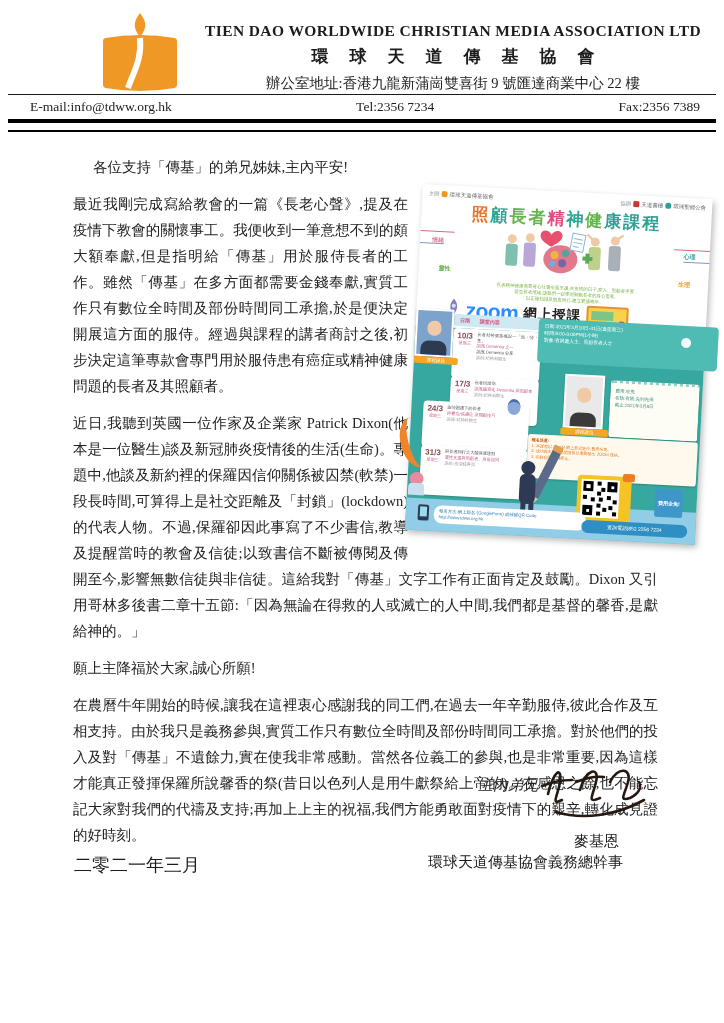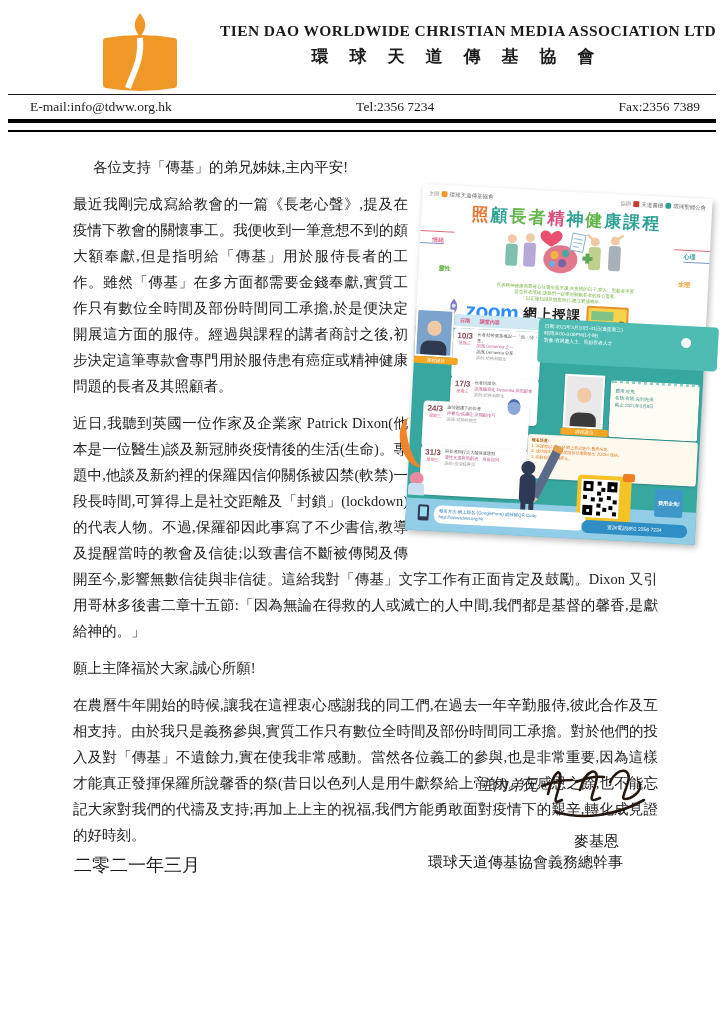--- a/index.html
+++ b/index.html
@@ -2,21 +2,21 @@
 <html><head>
 <meta charset="utf-8">
 <style>
   html,body{margin:0;padding:0;background:#9a9a9a;}
   #page{position:relative;width:724px;height:1023px;background:#ffffff;overflow:hidden;
         font-family:"Liberation Serif","DejaVu Serif",serif;color:#1c1c1c;}
 
   
   #logo{position:absolute;left:94px;top:11px;width:92px;height:82px;}
   #hdr{position:absolute;left:190px;top:22px;width:526px;text-align:center;}
-  .hdr-en{font-size:15.5px;font-weight:bold;letter-spacing:.4px;white-space:nowrap;text-align:right;}
+  .hdr-en{font-size:15.5px;font-weight:bold;letter-spacing:.4px;white-space:nowrap;}
   .hdr-zh{font-size:17px;font-weight:bold;letter-spacing:21px;margin-top:5px;white-space:nowrap;
           padding-left:21px;}
   .hdr-addr{font-size:14.5px;margin-top:6px;white-space:nowrap;}
   #rule-thin{position:absolute;left:8px;right:8px;top:94px;height:1px;background:#1a1a1a;}
   #contact{position:absolute;left:8px;right:8px;top:96px;height:22px;display:flex;
            justify-content:space-between;align-items:center;padding:0 16px 0 22px;
            font-size:13.5px;white-space:nowrap;}
   #rule-thick{position:absolute;left:8px;right:8px;top:119px;height:7px;
               border-top:4px solid #000;border-bottom:2px solid #000;}
 
@@ -137,20 +137,21 @@
   <div id="logo">
     <svg width="92" height="82" viewBox="0 0 92 82">
       <path d="M46 2 C52 10 54 16 46 26 C38 16 40 10 46 2 Z" fill="#ef9826"></path>
       <path d="M12 30 Q46 24 80 30 L80 74 Q46 80 12 74 Z" fill="#ef9826" stroke="#ef9826" stroke-linejoin="round" stroke-width="6"></path>
       <path d="M34 77 C40 60 48 48 46 27" stroke="#ffffff" stroke-width="6" fill="none"></path>
     </svg>
   </div>
   <div id="hdr">
     <div class="hdr-en">TIEN DAO WORLDWIDE CHRISTIAN MEDIA ASSOCIATION LTD</div>
     <div class="hdr-zh">環球天道傳基協會</div>
+    <div class="hdr-addr">辦公室地址:香港九龍新蒲崗雙喜街 9 號匯達商業中心 22 樓</div>
   </div>
   <div id="rule-thin"></div>
   <div id="contact">
     <span>E-mail:info@tdww.org.hk</span>
     <span>Tel:2356 7234</span>
     <span>Fax:2356 7389</span>
   </div>
   <div id="rule-thick"></div>
 
   <div id="letter">

